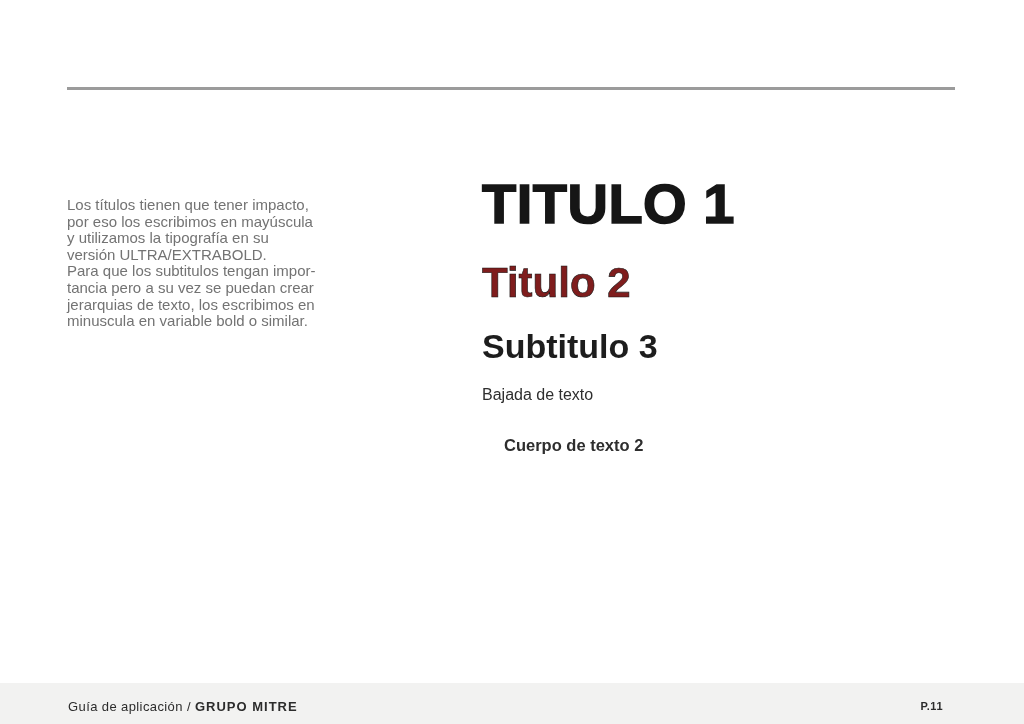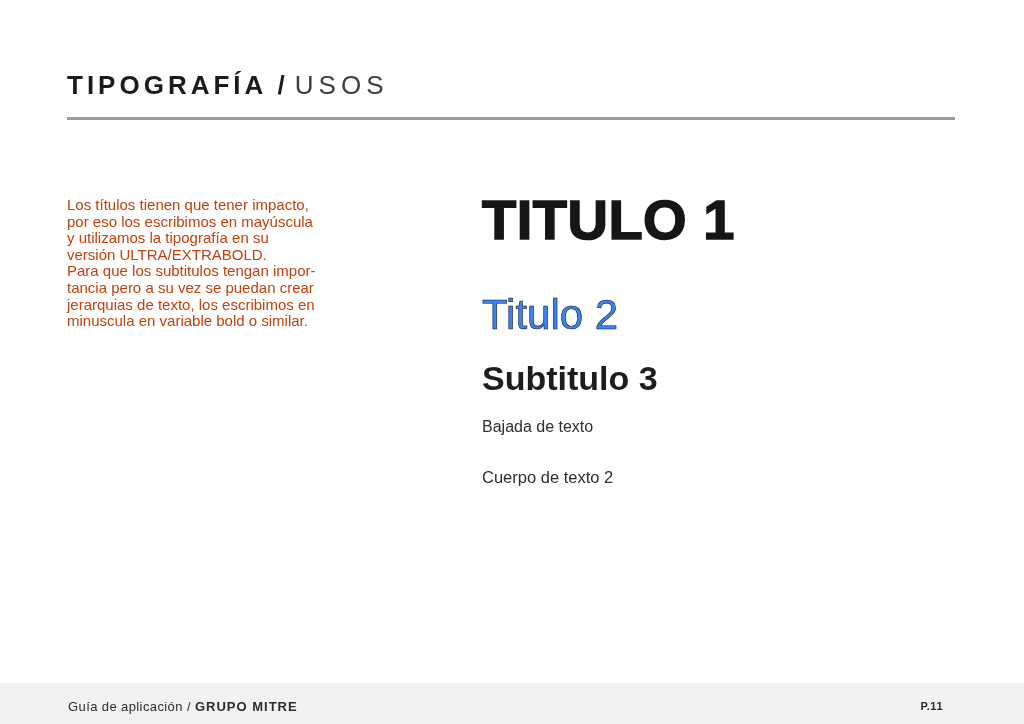--- a/index.html
+++ b/index.html
@@ -50,68 +50,69 @@
 
   
   .intro {
     position: absolute;
     left: 67px;
     top: 197px;
     width: 300px;
     font-size: 15px;
     line-height: 16.6px;
     font-weight: 400;
-    color: #c2410c;
+    color: #737373;
     white-space: pre-line;
   }
 
   
   .specimens {
     position: absolute;
     left: 482px;
-    top: 190px;
+    top: 174px;
     width: 480px;
     color: #161616;
   }
   .spec-titulo1 {
     font-size: 56px;
     line-height: 60px;
     font-weight: 900;
     letter-spacing: 0.5px;
     -webkit-text-stroke: 1.6px #161616;
     color: #161616;
   }
   .spec-titulo2 {
-    margin-top: 42px;
+    margin-top: 26px;
     font-size: 42px;
     line-height: 46px;
-    font-weight: 400;
+    font-weight: 700;
     -webkit-text-stroke: 0.6px #161616;
-    color: #3b82f6;
+    color: #7f1d1d;
   }
   .spec-subtitulo3 {
     margin-top: 21px;
     font-size: 34px;
     line-height: 38px;
     font-weight: 600;
     color: #1d1d1d;
   }
   .spec-bajada {
     margin-top: 16px;
     font-size: 16px;
     line-height: 28px;
     font-weight: 400;
     color: #2e2e2e;
   }
   .spec-cuerpo2 {
     margin-top: 26px;
     font-size: 16.5px;
     line-height: 20px;
-    font-weight: 400;
+    font-weight: 700;
     color: #2e2e2e;
+    margin-left: 22px;
   }
 
   
   .footer {
     position: absolute;
     left: 0;
     bottom: 0;
     width: 1024px;
     height: 41px;
     background: #f2f2f1;
@@ -140,23 +141,20 @@
     letter-spacing: 0.5px;
     color: #2c2c2c;
   }
 </style>
 </head>
 <body>
 
 <div class="page">
 
   <header class="header">
-    <div class="header-title">
-      <span class="primary">TIPOGRAFÍA /</span><span class="secondary">USOS</span>
-    </div>
     <div class="header-rule"></div>
   </header>
 
   <p class="intro">Los títulos tienen que tener impacto,
 por eso los escribimos en mayúscula
 y utilizamos la tipografía en su
 versión ULTRA/EXTRABOLD.
 Para que los subtitulos tengan impor-
 tancia pero a su vez se puedan crear
 jerarquias de texto, los escribimos en

